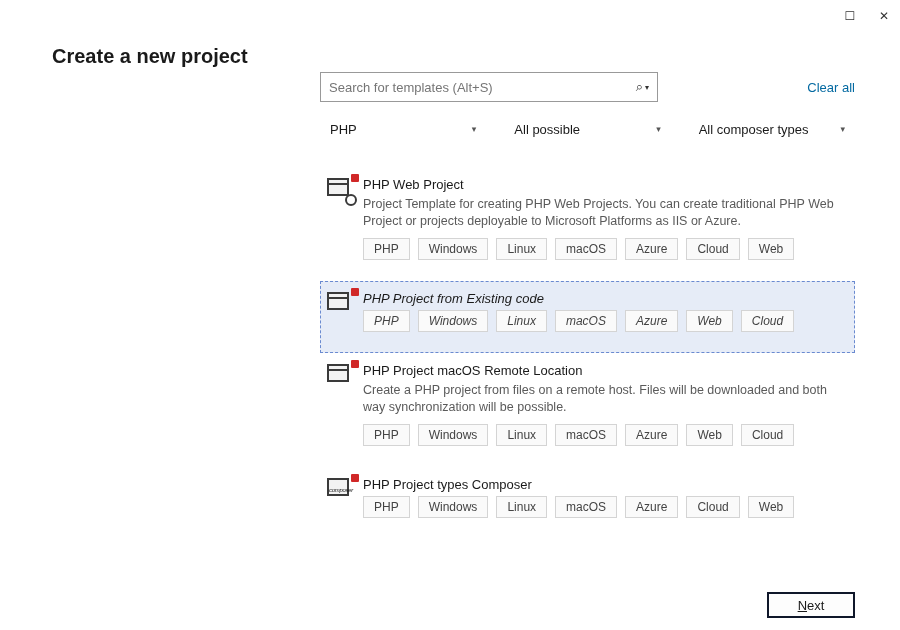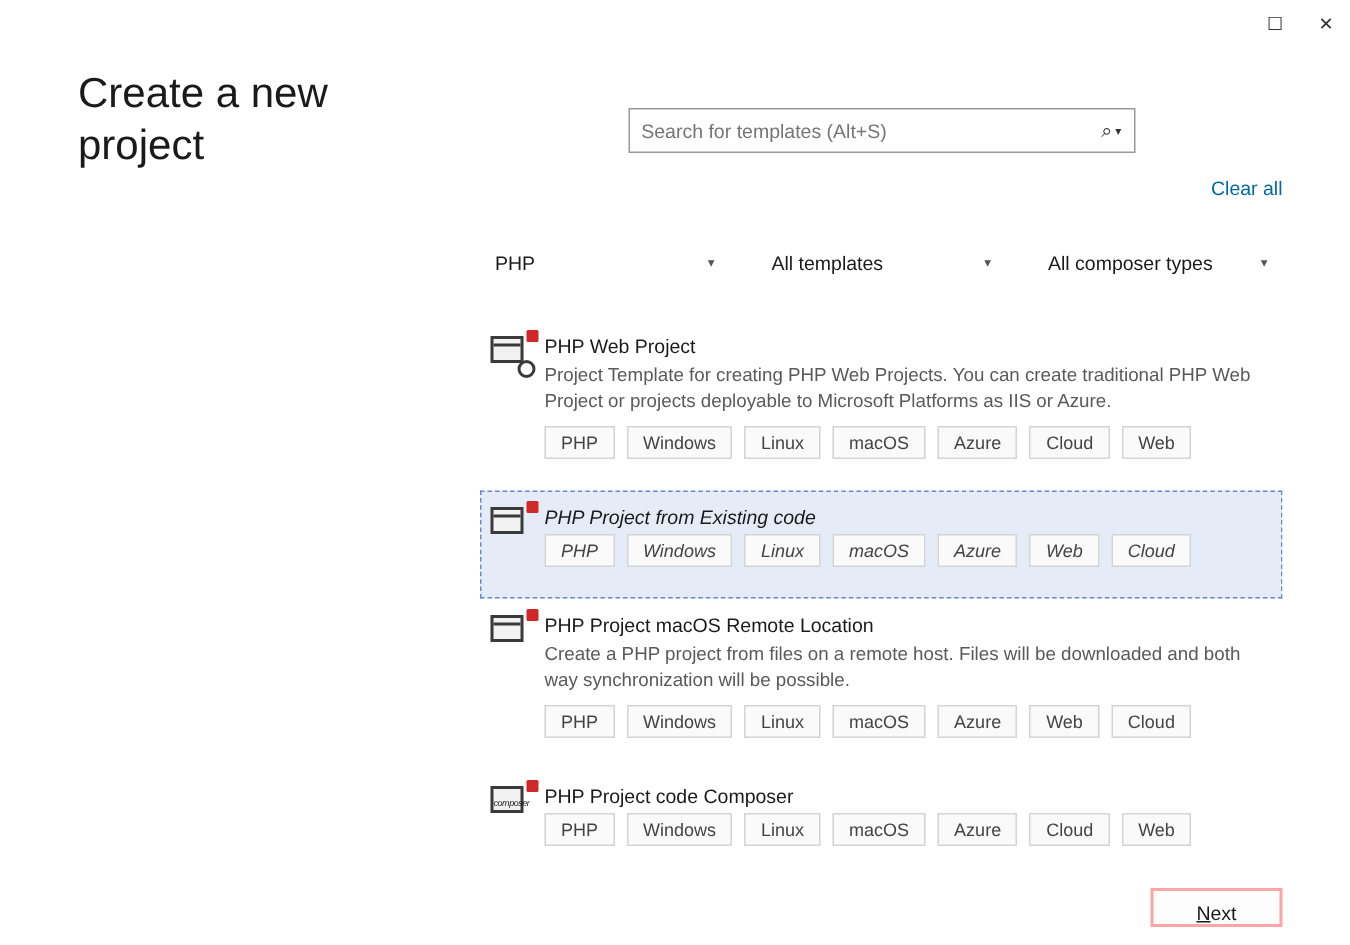--- a/index.html
+++ b/index.html
@@ -1,23 +1,23 @@
 <!DOCTYPE html>
 <html><head>
 <meta charset="utf-8">
 <style>
   * { box-sizing: border-box; margin: 0; padding: 0; font-family: "Segoe UI", Arial, sans-serif; }
   body { width: 900px; height: 630px; background: #fff; color: #1a1a1a; overflow: hidden; position: relative; }
   .titlebar { height: 32px; display: flex; justify-content: flex-end; align-items: center; padding-right: 8px; gap: 18px; }
   .titlebar span { font-size: 12px; color: #333; width: 16px; text-align: center; }
   .main { display: flex; height: 560px; }
   .left { width: 320px; padding: 12px 20px 0 52px; }
-  .left h1 { font-size: 28px; font-weight: 400; line-height: 1.25; }
+  .left h1 { font-size: 20px; font-weight: 700; line-height: 1.25; }
   .right { flex: 1; padding: 40px 45px 0 0; display: flex; flex-direction: column; min-width: 0; }
-  .searchrow { display: flex; align-items: center; gap: 16px; margin-bottom: 28px; flex-direction: column; }
+  .searchrow { display: flex; align-items: center; gap: 16px; margin-bottom: 13px; }
   .searchbox { flex: none; width: 338px; height: 30px; border: 1px solid #999; display: flex; align-items: center; padding: 0 8px; }
   .searchbox input { border: none; outline: none; flex: 1; font-size: 13px; color: #666; background: transparent; }
   .search-icon { font-size: 13px; color: #333; }
   .caret-tiny { font-size: 8px; color: #333; margin-left: 2px; }
   .clearall { margin-left: auto; color: #0369a1; font-size: 13px; cursor: pointer; }
   .filters { display: flex; gap: 18px; margin-bottom: 24px; }
   .filter { flex: 1; height: 28px; display: flex; align-items: center; justify-content: space-between; padding: 0 10px; font-size: 13px; cursor: pointer; }
   .filter .caret { font-size: 9px; color: #555; }
   .list { flex: 1; overflow: hidden; }
   .item { display: flex; padding: 9px 10px 20px 6px; border: 1px solid transparent; }
@@ -28,21 +28,21 @@
   .globe { position: absolute; bottom: -4px; right: -2px; width: 12px; height: 12px; border: 2px solid #3a3a3a; border-radius: 50%; background: #fff; }
   .php-badge { position: absolute; top: -4px; right: -4px; width: 8px; height: 8px; background: #d02828; border-radius: 1px; }
   .composer-text { font-size: 6px; font-style: italic; letter-spacing: -0.3px; line-height: 20px; text-align: center; }
   .body { flex: 1; min-width: 0; }
   .title { font-size: 13px; font-weight: 400; color: #1a1a1a; margin-bottom: 4px; }
   .desc { font-size: 12.5px; color: #5a5a5a; line-height: 1.35; margin-bottom: 8px; }
   .tags { display: flex; flex-wrap: wrap; gap: 8px; }
   .tag { font-size: 12px; color: #444; padding: 3px 10px; border: 1px solid #d4d4d4; background: #fafafa; }
   .footer { position: absolute; bottom: 12px; right: 45px; display: flex; gap: 10px; }
   .btn { width: 88px; height: 26px; border: 1px solid #888; background: #fdfdfd; font-size: 13px; display: flex; align-items: center; justify-content: center; cursor: pointer; }
-  .btn.primary { border: 2px solid #fca5a5; align-items: flex-end; }
+  .btn.primary { border: 2px solid #0f172a; }
   .u { text-decoration: underline; }
   .peek { color: #c44; font-size: 12.5px; padding: 2px 0 0 44px; }
 </style>
 </head>
 <body>
 
 <div class="titlebar">
   <span>☐</span>
   <span>✕</span>
 </div>
@@ -62,21 +62,21 @@
       </div>
       <span class="clearall">Clear all</span>
     </div>
 
     <div class="filters">
       <div class="filter">
         <span>PHP</span>
         <span class="caret">▾</span>
       </div>
       <div class="filter">
-        <span>All templates</span>
+        <span>All possible</span>
         <span class="caret">▾</span>
       </div>
       <div class="filter">
         <span>All composer types</span>
         <span class="caret">▾</span>
       </div>
     </div>
 
     <div class="list" id="list">
         <div class="item">
@@ -135,21 +135,21 @@
               <span class="tag">Cloud</span>
             </div>
           </div>
         </div>
         <div class="item">
           <div class="icon">
             <div class="icon-box composer-text">composer</div>
             <div class="php-badge"></div>
           </div>
           <div class="body">
-            <div class="title">PHP Project code Composer</div>
+            <div class="title">PHP Project types Composer</div>
             <div class="tags">
               <span class="tag">PHP</span>
               <span class="tag">Windows</span>
               <span class="tag">Linux</span>
               <span class="tag">macOS</span>
               <span class="tag">Azure</span>
               <span class="tag">Cloud</span>
               <span class="tag">Web</span>
             </div>
           </div>

